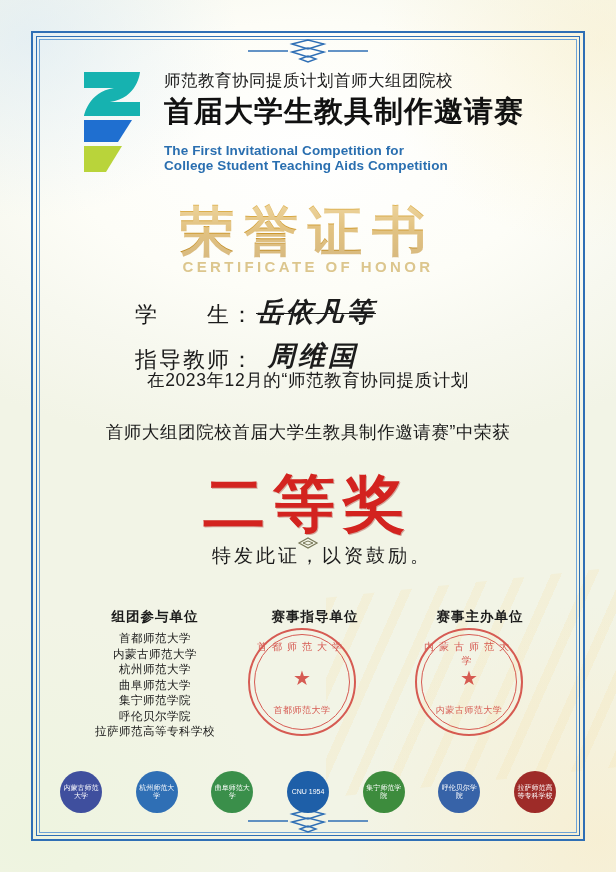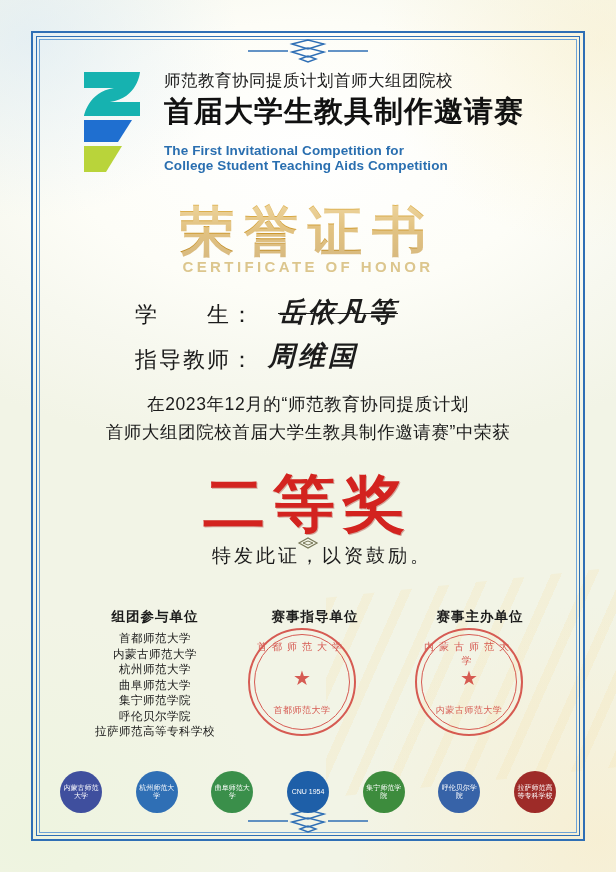--- a/index.html
+++ b/index.html
@@ -142,26 +142,26 @@
       <div class="h-line2">首届大学生教具制作邀请赛</div>
       <div class="h-en1">The First Invitational Competition for</div>
       <div class="h-en2">College Student Teaching Aids Competition</div>
     </div>
   </div>
 
   <div class="title-cn">荣誉证书</div>
   <div class="title-en">CERTIFICATE OF HONOR</div>
 
   <div class="field lbl" style="left:135px;top:300px;">学　　生：</div>
-  <div class="hand strike" style="left:278px;top:294px;font-family:Liberation Mono, monospace;">岳依凡等</div>
+  <div class="hand strike" style="left:256px;top:294px;font-family:Liberation Mono, monospace;">岳依凡等</div>
 
   <div class="field lbl" style="left:135px;top:345px;">指导教师：</div>
   <div class="hand" style="left:268px;top:338px;">周维国</div>
 
-  <div class="body-line" style="top:392px;">在2023年12月的“师范教育协同提质计划</div>
+  <div class="body-line" style="top:368px;">在2023年12月的“师范教育协同提质计划</div>
   <div class="body-line" style="top:420px;">首师大组团院校首届大学生教具制作邀请赛”中荣获</div>
 
   <div class="award">二等奖</div>
   <div class="award-orn">
     <svg viewBox="0 0 22 16" width="22" height="16">
       <path d="M2 8 L11 3 L20 8 L11 13 Z" fill="none" stroke="#7a7a5a" stroke-width="1.2"></path>
       <path d="M6 8 L11 6 L16 8 L11 10 Z" fill="none" stroke="#7a7a5a" stroke-width="1"></path>
     </svg>
   </div>
   <div class="closing">特发此证，以资鼓励。</div>

